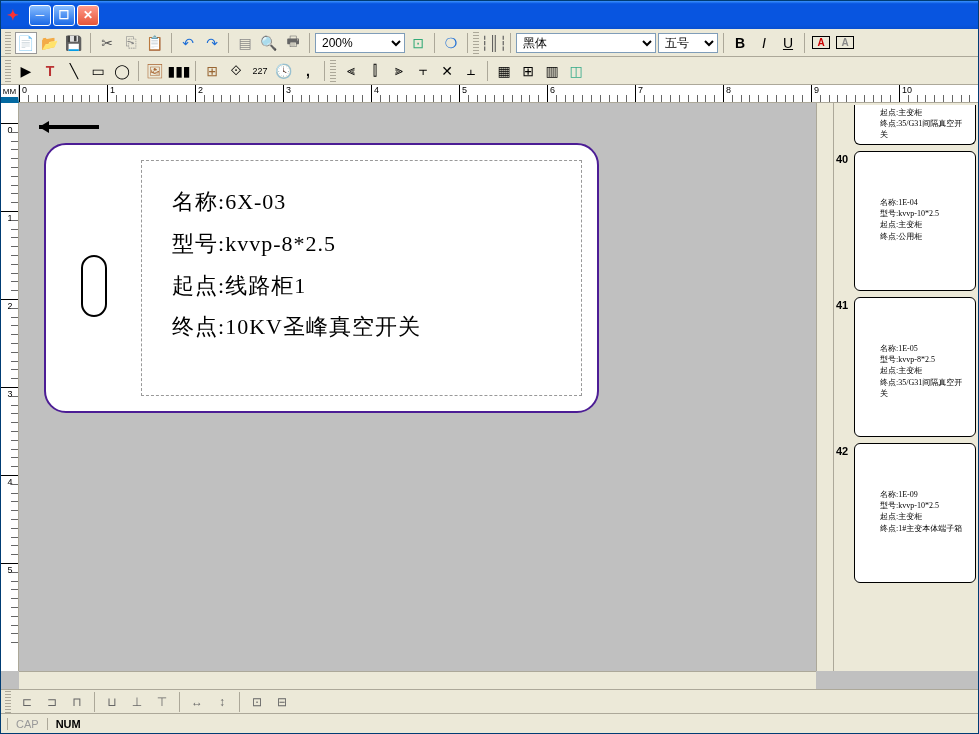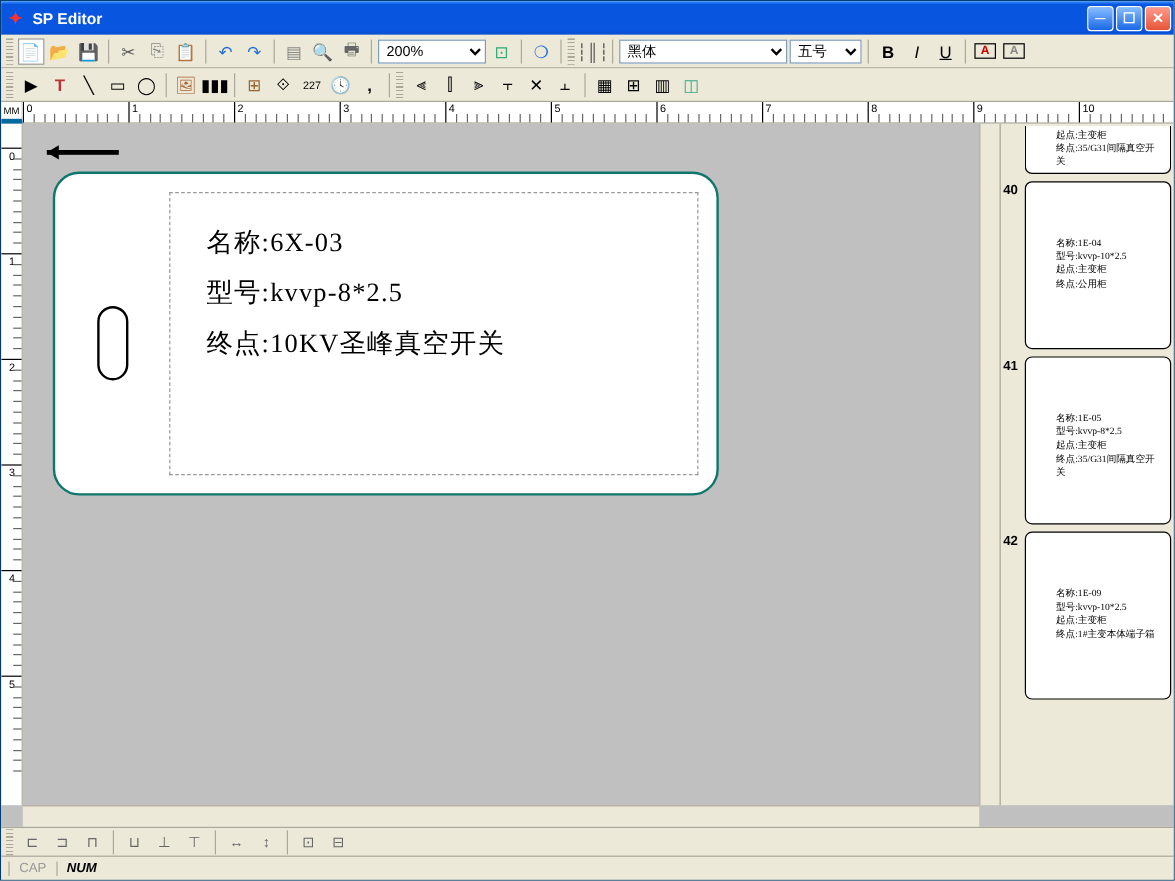--- a/index.html
+++ b/index.html
@@ -24,64 +24,63 @@
 .tb-combo { height: 20px; font-size: 12px; border: 1px solid #7f9db9; background: #fff; padding: 0 2px; }
 .tb-bold { font-weight: bold; }
 .tb-italic { font-style: italic; }
 .tb-underline { text-decoration: underline; }
 .tb-box { border: 1px solid #000; padding: 0 4px; font-size: 10px; font-weight: bold; }
 .tb-box.red { color: #c00; }
 .tb-box.gray { color: #888; }
 
 .work-area { flex: 1; display: flex; background: #c0c0c0; position: relative; overflow: hidden; }
 
-.ruler-corner { position: absolute; top: 0; left: 0; width: 18px; height: 18px; background: #fff; border-right: 1px solid #ccc; border-bottom: 4px solid #0369a1; font-size: 8px; display: flex; align-items: center; justify-content: center; z-index: 5; }
+.ruler-corner { position: absolute; top: 0; left: 0; width: 18px; height: 18px; background: #fff; border-right: 1px solid #ccc; border-bottom: 6px solid #0369a1; font-size: 8px; display: flex; align-items: center; justify-content: center; z-index: 5; }
 .ruler-h { position: absolute; top: 0; left: 18px; right: 0; height: 18px; background: #fff; border-bottom: 1px solid #aca899; z-index: 4; font-size: 9px; overflow: hidden; }
 .ruler-v { position: absolute; top: 18px; left: 0; width: 18px; bottom: 18px; background: #fff; border-right: 1px solid #aca899; z-index: 4; font-size: 9px; overflow: hidden; }
 .ruler-h .tick-major { position: absolute; top: 0; height: 18px; border-left: 1px solid #000; padding-left: 2px; }
 .ruler-h .tick-minor { position: absolute; top: 10px; height: 8px; border-left: 1px solid #666; }
 .ruler-v .tick-major { position: absolute; left: 0; width: 18px; border-top: 1px solid #000; padding-top: 1px; text-align: center; }
 .ruler-v .tick-minor { position: absolute; left: 10px; width: 8px; border-top: 1px solid #666; }
 
 .canvas-area { position: absolute; top: 18px; left: 18px; right: 162px; bottom: 18px; background: #c0c0c0; overflow: auto; }
 .canvas-hscroll { position: absolute; bottom: 0; left: 18px; right: 162px; height: 18px; background: #ece9d8; border-top: 1px solid #aca899; }
 .canvas-vscroll { position: absolute; top: 18px; right: 145px; bottom: 18px; width: 17px; background: #ece9d8; border-left: 1px solid #aca899; }
 
 .arrow-indicator { position: absolute; top: 22px; left: 20px; width: 60px; height: 4px; background: #000; }
 .arrow-indicator::before { content: ''; position: absolute; left: -6px; top: -4px; border: 6px solid transparent; border-right: 10px solid #000; }
 
-.label-card { position: absolute; top: 40px; left: 25px; width: 555px; height: 270px; background: #fff; border: 2px solid #0f766e; border-radius: 22px; padding: 3px; }
+.label-card { position: absolute; top: 40px; left: 25px; width: 555px; height: 270px; background: #fff; border: 2px solid #4c1d95; border-radius: 22px; padding: 3px; }
 .label-inner { position: absolute; top: 15px; left: 95px; right: 15px; bottom: 15px; border: 1.5px dashed #999; padding: 20px 10px 10px 30px; }
 .label-hole { position: absolute; top: 110px; left: 35px; width: 26px; height: 62px; border: 2px solid #000; border-radius: 13px; background: #fff; }
 .label-row { font-family: "SimSun","宋体"; font-size: 22px; color: #000; line-height: 1.9; letter-spacing: 1px; }
 
 .thumb-panel { position: absolute; top: 18px; right: 0; width: 145px; bottom: 18px; background: #ece9d8; border-left: 1px solid #aca899; overflow-y: auto; padding: 2px 2px; }
 .thumb-panel::-webkit-scrollbar { width: 17px; }
 .thumb-row { display: flex; align-items: flex-start; margin-bottom: 6px; }
 .thumb-num { width: 18px; font-size: 11px; font-weight: bold; padding-top: 2px; }
 .thumb-card { flex: 1; height: 140px; background: #fff; border: 1.5px solid #000; border-radius: 6px; padding: 4px; position: relative; font-size: 8px; line-height: 1.4; }
 .thumb-card.partial { height: 40px; border-top: none; border-radius: 0 0 6px 6px; overflow: hidden; }
 .thumb-card .tc-content { position: absolute; top: 45px; left: 25px; right: 8px; font-family: "SimSun"; font-size: 8px; transform-origin: top left; }
 .thumb-card.partial .tc-content { top: 2px; }
 
 .bottom-toolbar { height: 24px; background: #ece9d8; display: flex; align-items: center; padding: 0 4px; gap: 3px; border-top: 1px solid #aca899; }
 .bt-btn { width: 22px; height: 20px; display: flex; align-items: center; justify-content: center; border: 1px solid transparent; cursor: pointer; font-size: 12px; color: #666; }
 
 .statusbar { height: 20px; background: #ece9d8; display: flex; align-items: center; padding: 0 6px; border-top: 1px solid #aca899; font-size: 11px; }
 .statusbar .left { flex: 1; }
 .statusbar .ind { padding: 0 8px; border-left: 1px solid #aca899; color: #999; }
-.statusbar .ind.active { color: #000; font-weight: bold; font-style: italic; }
+.statusbar .ind.active { color: #000; font-weight: bold; }
 </style>
 </head>
 <body>
 
 <div class="window">
   <div class="titlebar">
     <span class="icon">✦</span>
-    <span class="title">SP Editor</span>
     <div class="win-btn win-min">─</div>
     <div class="win-btn win-max">☐</div>
     <div class="win-btn win-close">✕</div>
   </div>
 
 
   <div class="toolbar">
     <div class="grip"></div>
     <div class="tb-btn" style="color:#fff;background:#fff;border:1px solid #999">📄</div>
     <div class="tb-btn" style="color:#d9a404">📂</div>
@@ -328,20 +327,21 @@
         <div class="tick-minor" style="top: 539.2px;"></div>
       </div>
 
     <div class="canvas-area">
       <div class="arrow-indicator"></div>
       <div class="label-card">
         <div class="label-hole"></div>
         <div class="label-inner">
           <div class="label-row"><span>名称:</span><span>6X-03</span></div>
           <div class="label-row"><span>型号:</span><span>kvvp-8*2.5</span></div>
+          <div class="label-row"><span>起点:</span><span>线路柜1</span></div>
           <div class="label-row"><span>终点:</span><span>10KV圣峰真空开关</span></div>
         </div>
       </div>
     </div>
 
     <div class="canvas-hscroll"></div>
     <div class="canvas-vscroll"></div>
 
     <div class="thumb-panel" id="thumbPanel">
         <div class="thumb-row">

